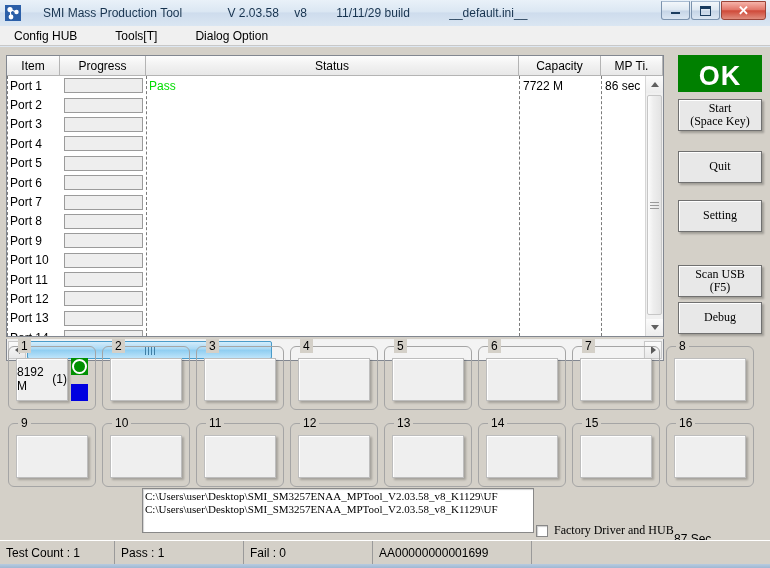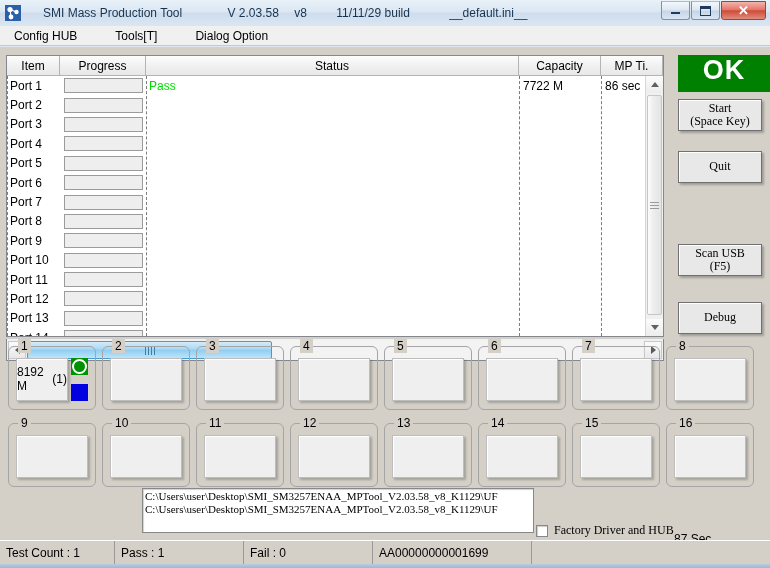--- a/index.html
+++ b/index.html
@@ -203,41 +203,41 @@
   .hs-thumb {
     position: absolute; left: 0px; top: 1px; width: 243px; height: 16px;
     background: linear-gradient(to bottom, #d3ecfb 0%, #a8d8f4 45%, #8ecdf1 50%, #bde4fa 100%);
     border: 1px solid #4a9bc9; border-radius: 2px;
     display: flex; align-items: center; justify-content: center;
   }
   .grip-h i { display:inline-block; width: 1px; height: 8px; background: #3f7fa6; margin: 0 1px; }
 
   
   .okbadge {
-    position: absolute; left: 678px; top: 55px; width: 92px; height: 37px;
-    display: flex; align-items: flex-start; justify-content: center;
+    position: absolute; left: 678px; top: 55px; width: 84px; height: 37px;
+    display: flex; align-items: flex-end; justify-content: center;
     color: #fff; font-weight: bold; font-size: 27px;
     font-family: "Liberation Sans", sans-serif;
     letter-spacing: 1px;
   }
   .sidebtn {
     position: absolute; left: 678px; width: 84px; height: 32px;
     background: #e8e8e8;
     border: 1px solid #707070;
     box-shadow: inset 1px 1px 0 #ffffff, 2px 2px 2px rgba(0,0,0,0.25);
     font-family: "Liberation Serif", serif;
     font-size: 12px; color: #000;
     display: flex; flex-direction: column; align-items: center; justify-content: center;
     box-sizing: border-box; line-height: 1.12;
     cursor: default;
   }
   .sb-start { top: 99px; }
   .sb-quit  { top: 151px; }
   .sb-setting { top: 200px; }
-  .sb-scan  { top: 244px; }
+  .sb-scan  { top: 265px; }
   .sb-debug { top: 302px; }
 
   
   .tiles {
     position: absolute; left: 8px; top: 289px; width: 754px; height: 145px;
   }
   .tile {
     position: absolute; width: 88px; height: 64px;
     border: 1px solid #a5a5a5; border-radius: 6px;
     box-sizing: border-box;
@@ -669,20 +669,23 @@
     <span>OK</span>
   </div>
 
   <div class="sidebtn sb-start">
     <span>Start</span>
     <span>(Space Key)</span>
   </div>
   <div class="sidebtn sb-quit">
     <span>Quit</span>
   </div>
+  <div class="sidebtn sb-setting">
+    <span>Setting</span>
+  </div>
   <div class="sidebtn sb-scan">
     <span>Scan USB</span>
     <span>(F5)</span>
   </div>
   <div class="sidebtn sb-debug">
     <span>Debug</span>
   </div>
 
   <div class="statusbar">
     <div class="sb-cell sbc-1">Test Count : 1</div>

